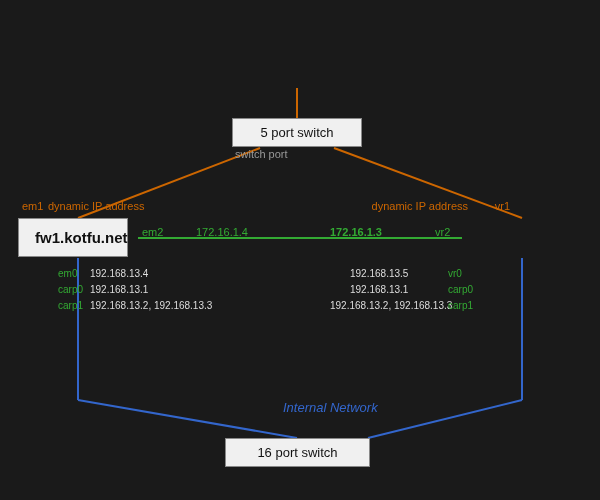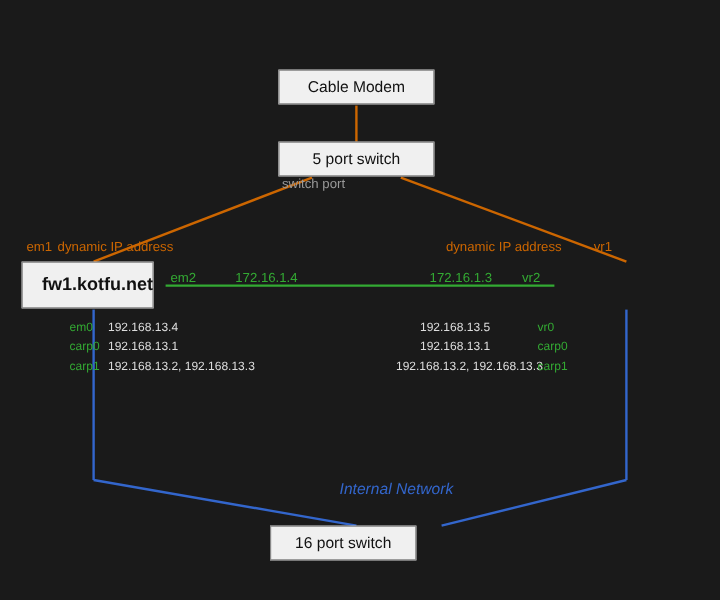--- a/index.html
+++ b/index.html
@@ -64,46 +64,43 @@
 
     <line x1="138" y1="238" x2="462" y2="238" stroke="#33aa33" stroke-width="2"></line>
 
     <line x1="78" y1="258" x2="78" y2="400" stroke="#3366cc" stroke-width="2"></line>
     <line x1="78" y1="400" x2="297" y2="438" stroke="#3366cc" stroke-width="2"></line>
 
     <line x1="522" y1="258" x2="522" y2="400" stroke="#3366cc" stroke-width="2"></line>
     <line x1="522" y1="400" x2="368" y2="438" stroke="#3366cc" stroke-width="2"></line>
   </svg>
 
-  <div class="box" style="left:232px; top:58px; width:130px;">
-    <span>Cable Modem</span>
-  </div>
 
   <div class="box" style="left:232px; top:118px; width:130px;">
     <span>5 port switch</span>
   </div>
 
   <div class="box fw" style="left:18px; top:218px; width:105px;">
     <span>fw1.kotfu.net</span>
   </div>
 
 
-  <div class="box" style="left:225px; top:438px; width:122px;">
+  <div class="box" style="left:225px; top:438px; width:145px;">
     <span>16 port switch</span>
   </div>
 
   <div class="label orange" style="left:22px; top:200px;">em1</div>
   <div class="label orange" style="left:48px; top:200px;">dynamic IP address</div>
 
   <div class="label orange" style="right:132px; top:200px; text-align:right;">dynamic IP address</div>
   <div class="label orange" style="right:90px; top:200px;">vr1</div>
 
   <div class="label green" style="left:142px; top:226px;">em2</div>
   <div class="label green" style="left:168px; top:226px;margin-left:28px;">172.16.1.4</div>
-  <div class="label green" style="left:358px; top:226px;">172.16.1.3</div>
+  <div class="label green" style="left:330px; top:226px;font-weight:bold;">172.16.1.3</div>
   <div class="label green" style="left:435px; top:226px;">vr2</div>
 
   <div class="label green" style="left:58px; top:268px; font-size:10px;">em0</div>
   <div class="label white" style="left:90px; top:268px; font-size:10px;">192.168.13.4</div>
   <div class="label green" style="left:58px; top:284px; font-size:10px;">carp0</div>
   <div class="label white" style="left:90px; top:284px; font-size:10px;">192.168.13.1</div>
   <div class="label green" style="left:58px; top:300px; font-size:10px;">carp1</div>
   <div class="label white" style="left:90px; top:300px; font-size:10px;">192.168.13.2, 192.168.13.3</div>
 
   <div class="label white" style="left:350px; top:268px; font-size:10px;">192.168.13.5</div>

